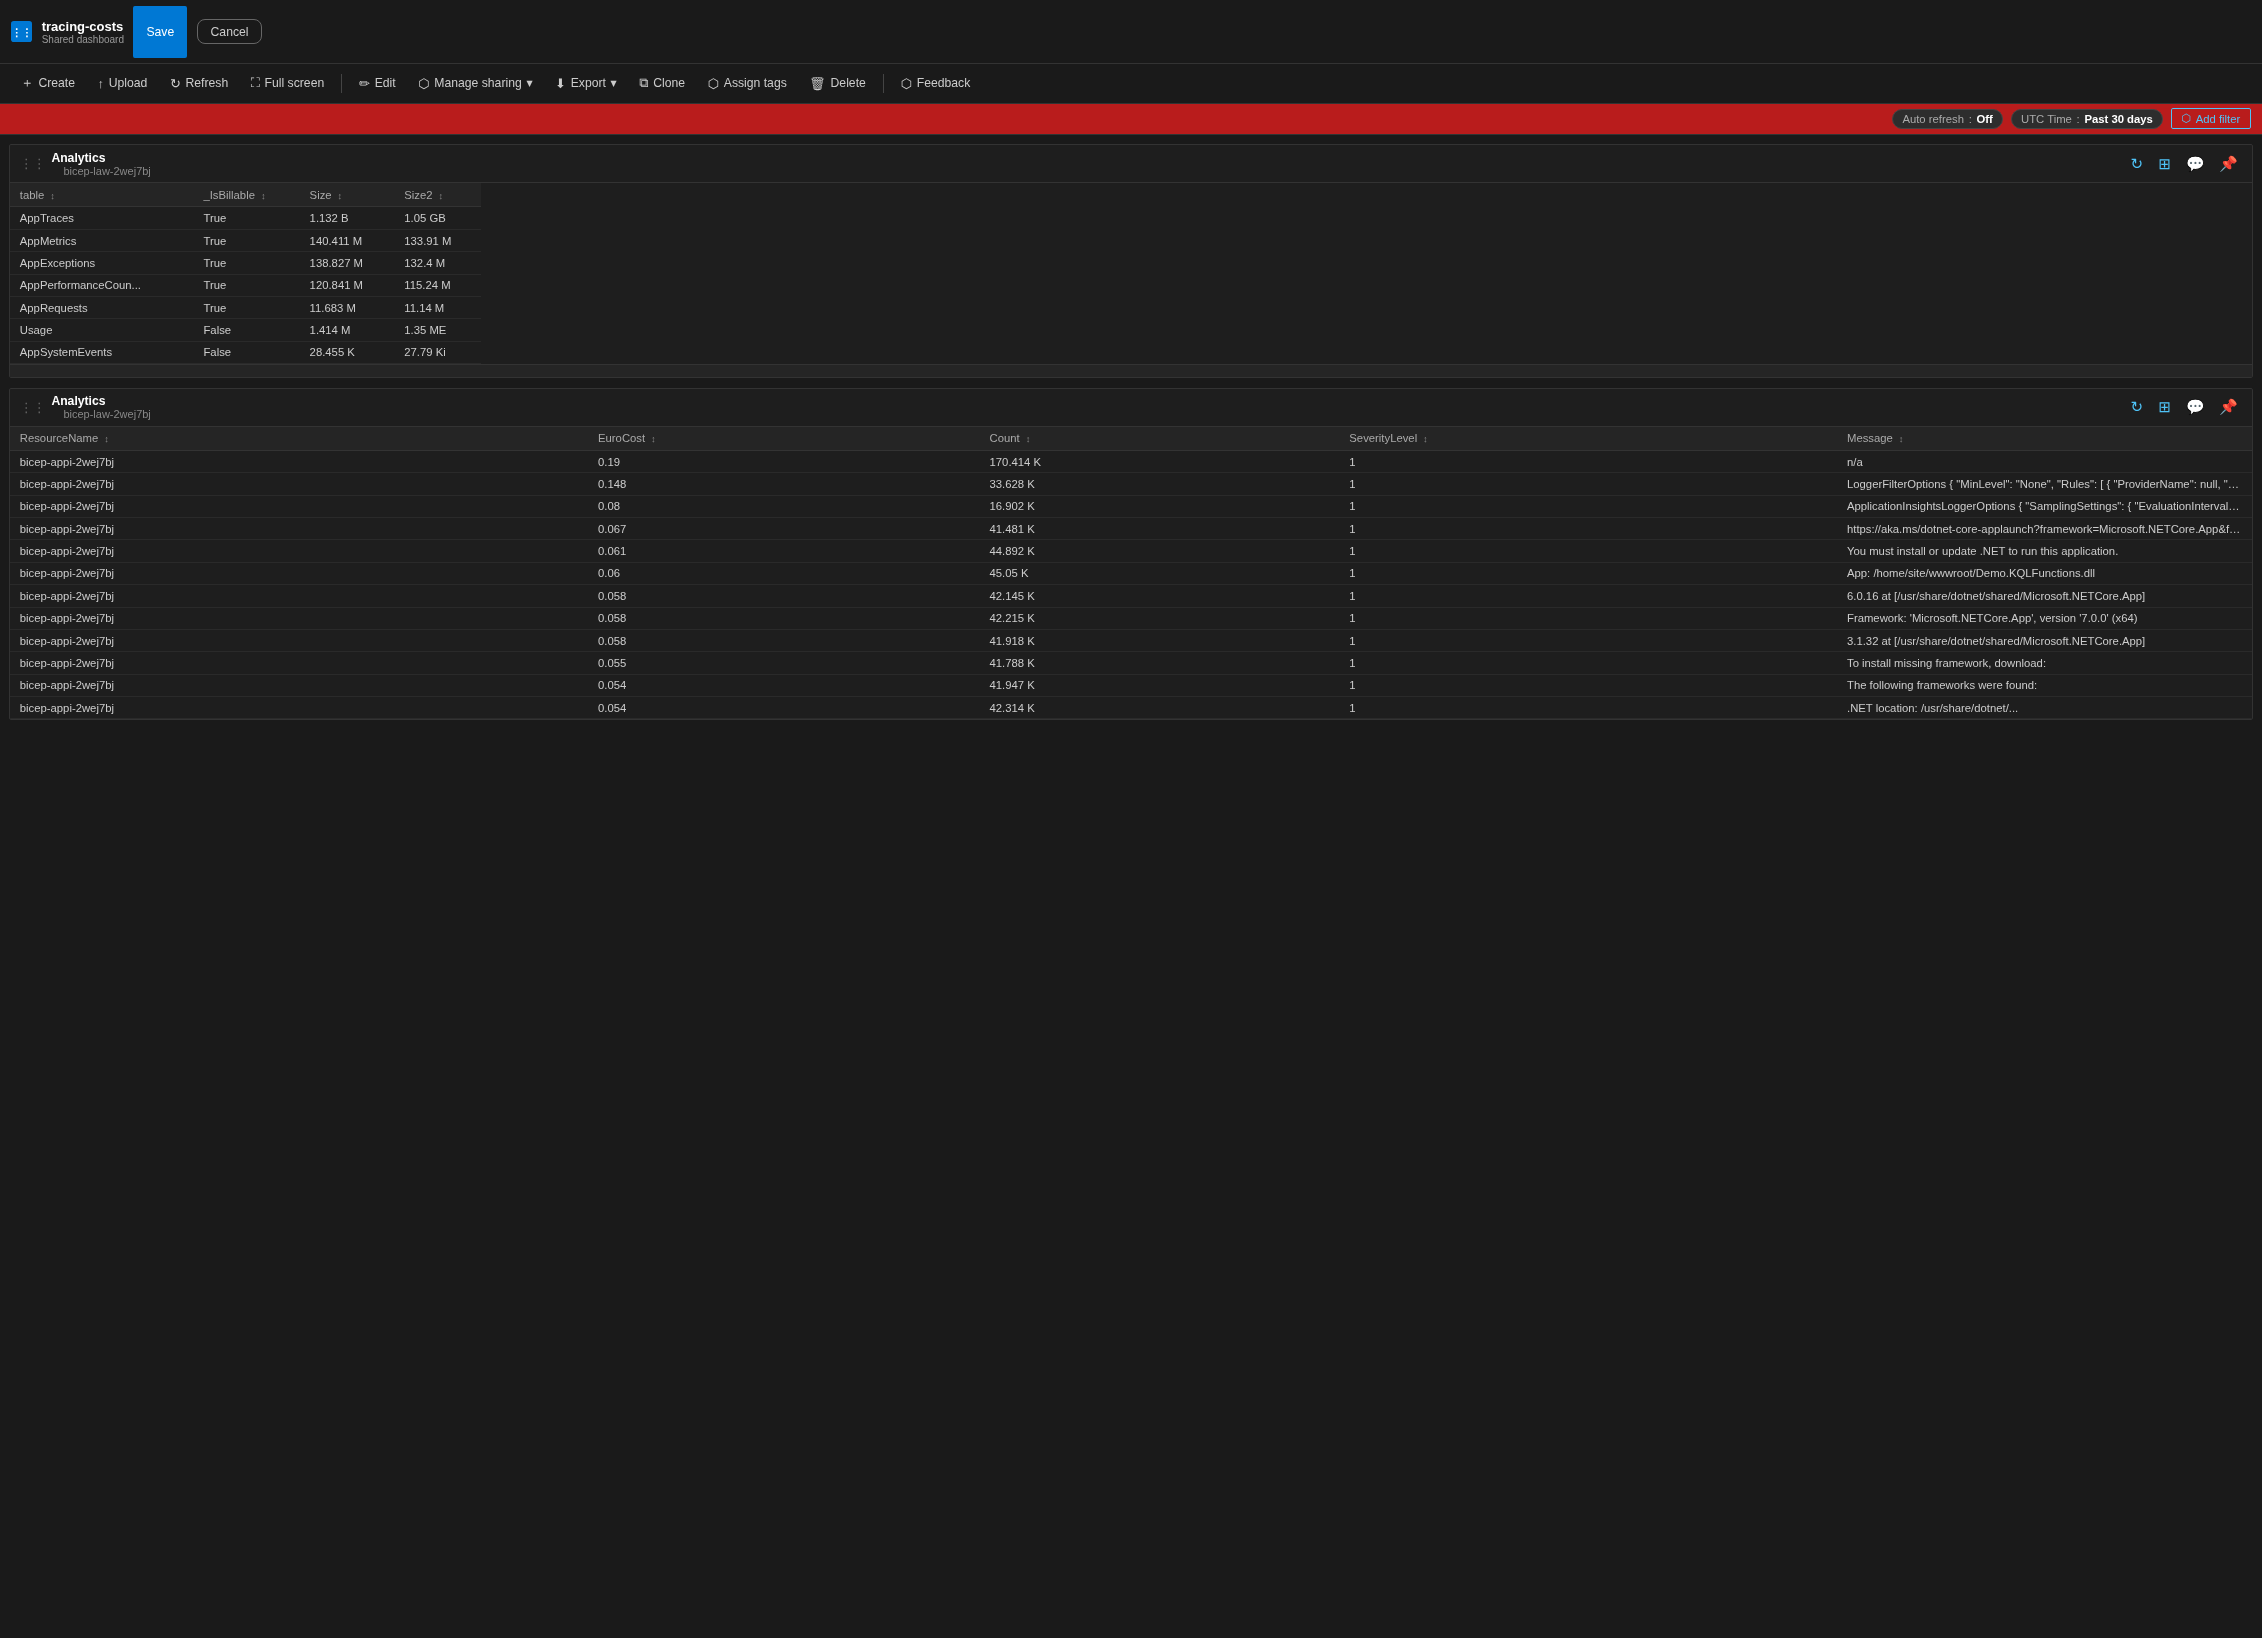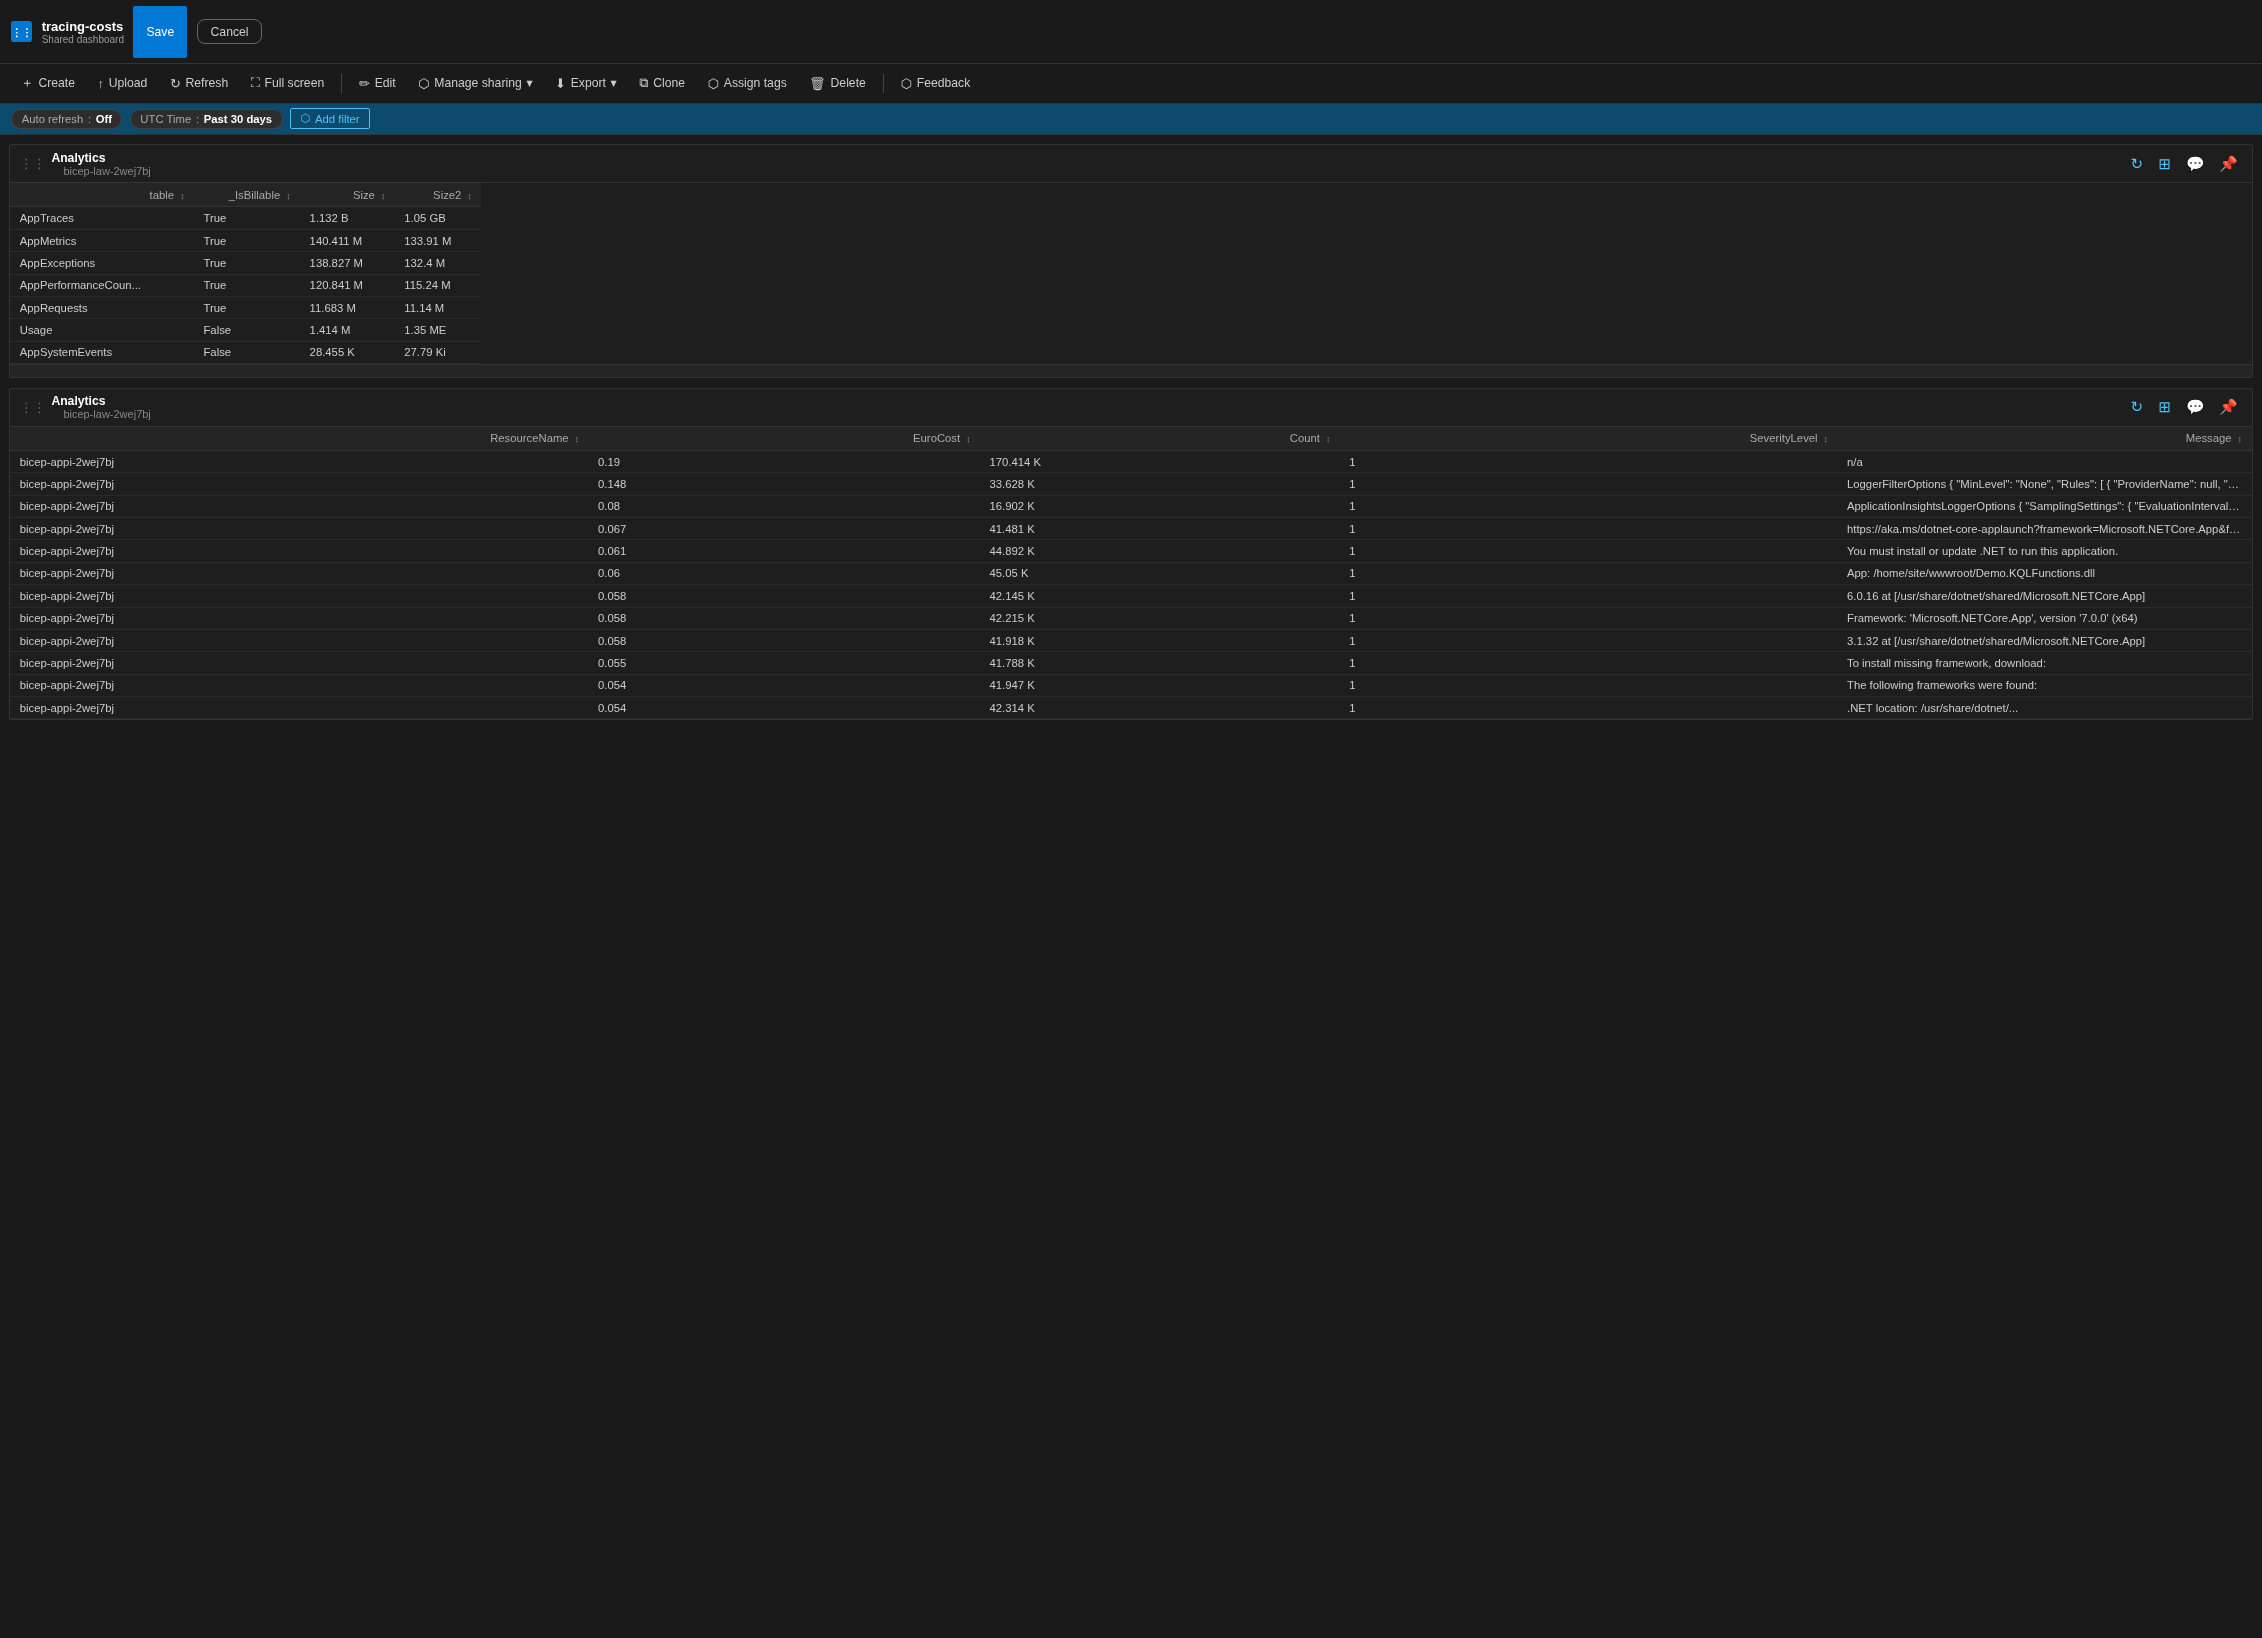--- a/index.html
+++ b/index.html
@@ -64,24 +64,25 @@
       cursor: pointer;
       font-size: 12.2px;
       border-radius: 1.9px;
     }
     .toolbar-separator { width: 0.9px; height: 19px; background: #444; margin: 0 3.8px; }
     .toolbar-icon { font-size: 13px; color: #ccc; }
     
     .filter-bar {
       display: flex;
       align-items: center;
-      background: #0c4a6e;
+      background: #b91c1c;
       padding: 4.7px 11.3px;
       border-bottom: 0.9px solid #333;
       gap: 7.5px;
+      justify-content: flex-end;
     }
     .filter-pill {
       display: flex; align-items: center; gap: 4.7px;
       background: #2d2d2d;
       border: 0.9px solid #444;
       padding: 2.8px 9.4px;
       border-radius: 11.3px;
       font-size: 11.3px;
       cursor: pointer;
     }
@@ -134,21 +135,21 @@
     
     .data-table {
       width: 100%;
       border-collapse: collapse;
       font-size: 11.3px;
     }
     .data-table th {
       background: #252525;
       color: #aaa;
       padding: 5.6px 9.4px;
-      text-align: right;
+      text-align: left;
       border-bottom: 0.9px solid #333;
       font-weight: 500;
       white-space: nowrap;
       cursor: pointer;
     }
     .data-table th .sort-icon { color: #888; font-size: 9.4px; margin-left: 2.8px; }
     .data-table td {
       padding: 4.7px 9.4px;
       border-bottom: 0.9px solid #2a2a2a;
       color: #ccc;

